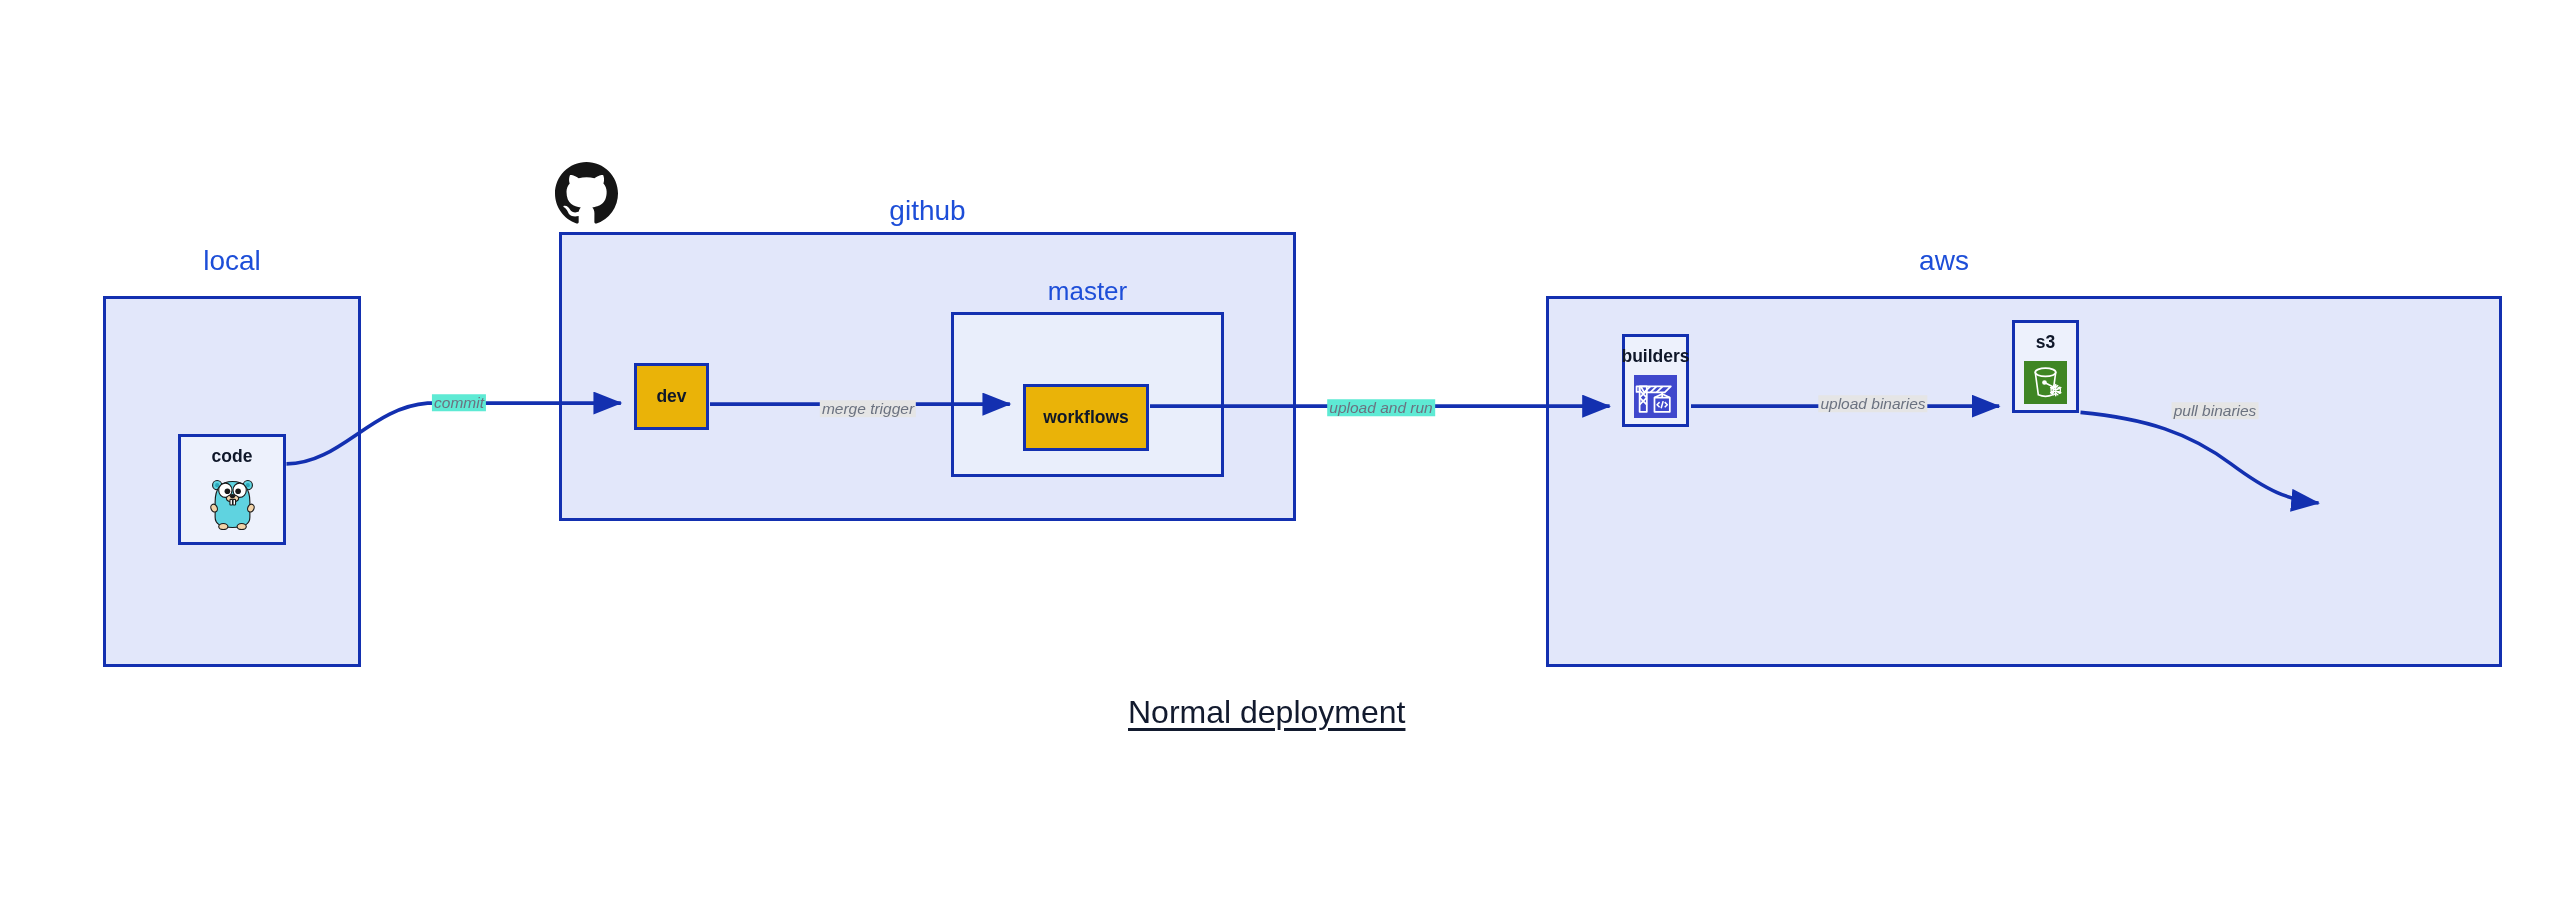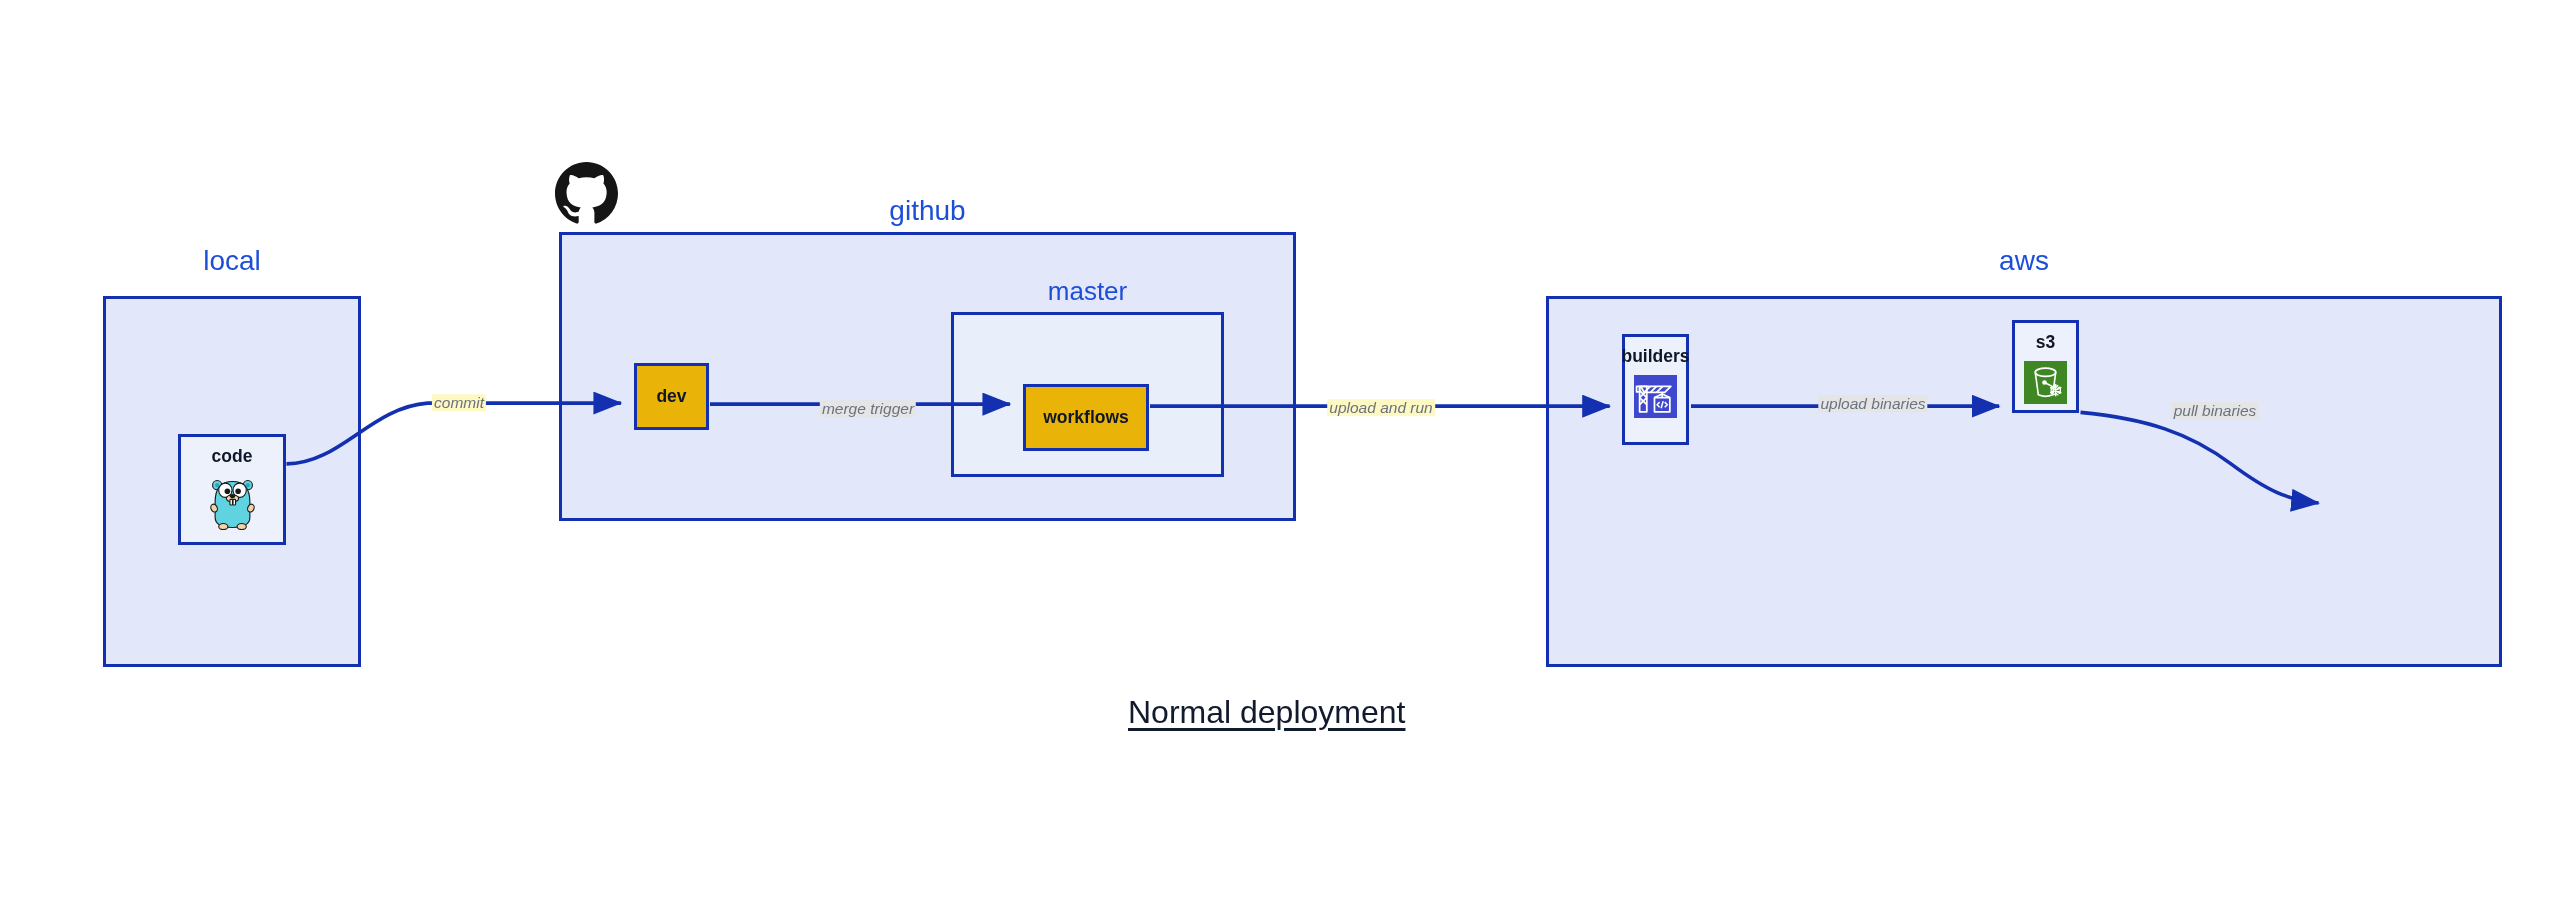--- a/index.html
+++ b/index.html
@@ -91,21 +91,21 @@
     white-space: nowrap;
     background: transparent;
     z-index: 6;
     transform: translate(-50%, -50%);
   }
   .edge-label .lbl-bg {
     background: #ffffff;
     padding: 0 2.1px;
   }
   .edge-label.on-group .lbl-bg { background: #e5e5e5; }
-  .edge-label.on-white .lbl-bg { background: #fef9c3; }
+  .edge-label.on-white .lbl-bg { background: #5eead4; }
   
   #caption {
     position: absolute;
     color: #121a2e;
     font-size: 32px;
     font-weight: 400;
     line-height: 1;
     text-decoration: underline;
     text-underline-offset: 5.2px;
     white-space: nowrap;
@@ -180,24 +180,24 @@
     <div class="node-label">dev</div>
   </div>
 
   <div class="group-title small" style="left:951px; top:278px; width:273px;">master</div>
   <div class="group inner" style="left:951px; top:312px; width:273px; height:165px;"></div>
 
   <div class="node plain" style="left:1023px; top:384px; width:126px; height:67px;">
     <div class="node-label">workflows</div>
   </div>
 
-  <div class="group-title" style="left:1546px; top:247px; width:956px;">aws</div>
+  <div class="group-title" style="left:1466px; top:247px; width:956px;">aws</div>
   <div class="group" style="left:1546px; top:296px; width:956px; height:371px;"></div>
 
-  <div class="node" style="left:1622px; top:334px; width:67px; height:111px;">
+  <div class="node" style="left:1622px; top:334px; width:67px; height:93px;">
     <div class="node-label">builders</div>
     <span class="node-icon">
       <svg width="43" height="43" viewBox="0 0 84 84">
         <rect x="0" y="0" width="84" height="84" fill="#3f48cc"></rect>
         <g fill="none" stroke="#ffffff" stroke-width="3.4" stroke-linejoin="round">
 
           <rect x="11" y="22" width="14" height="50"></rect>
           <path d="M11 30 L25 44 M25 30 L11 44 M11 44 L25 58 M25 44 L11 58"></path>
 
           <rect x="5" y="22" width="6" height="11"></rect>

